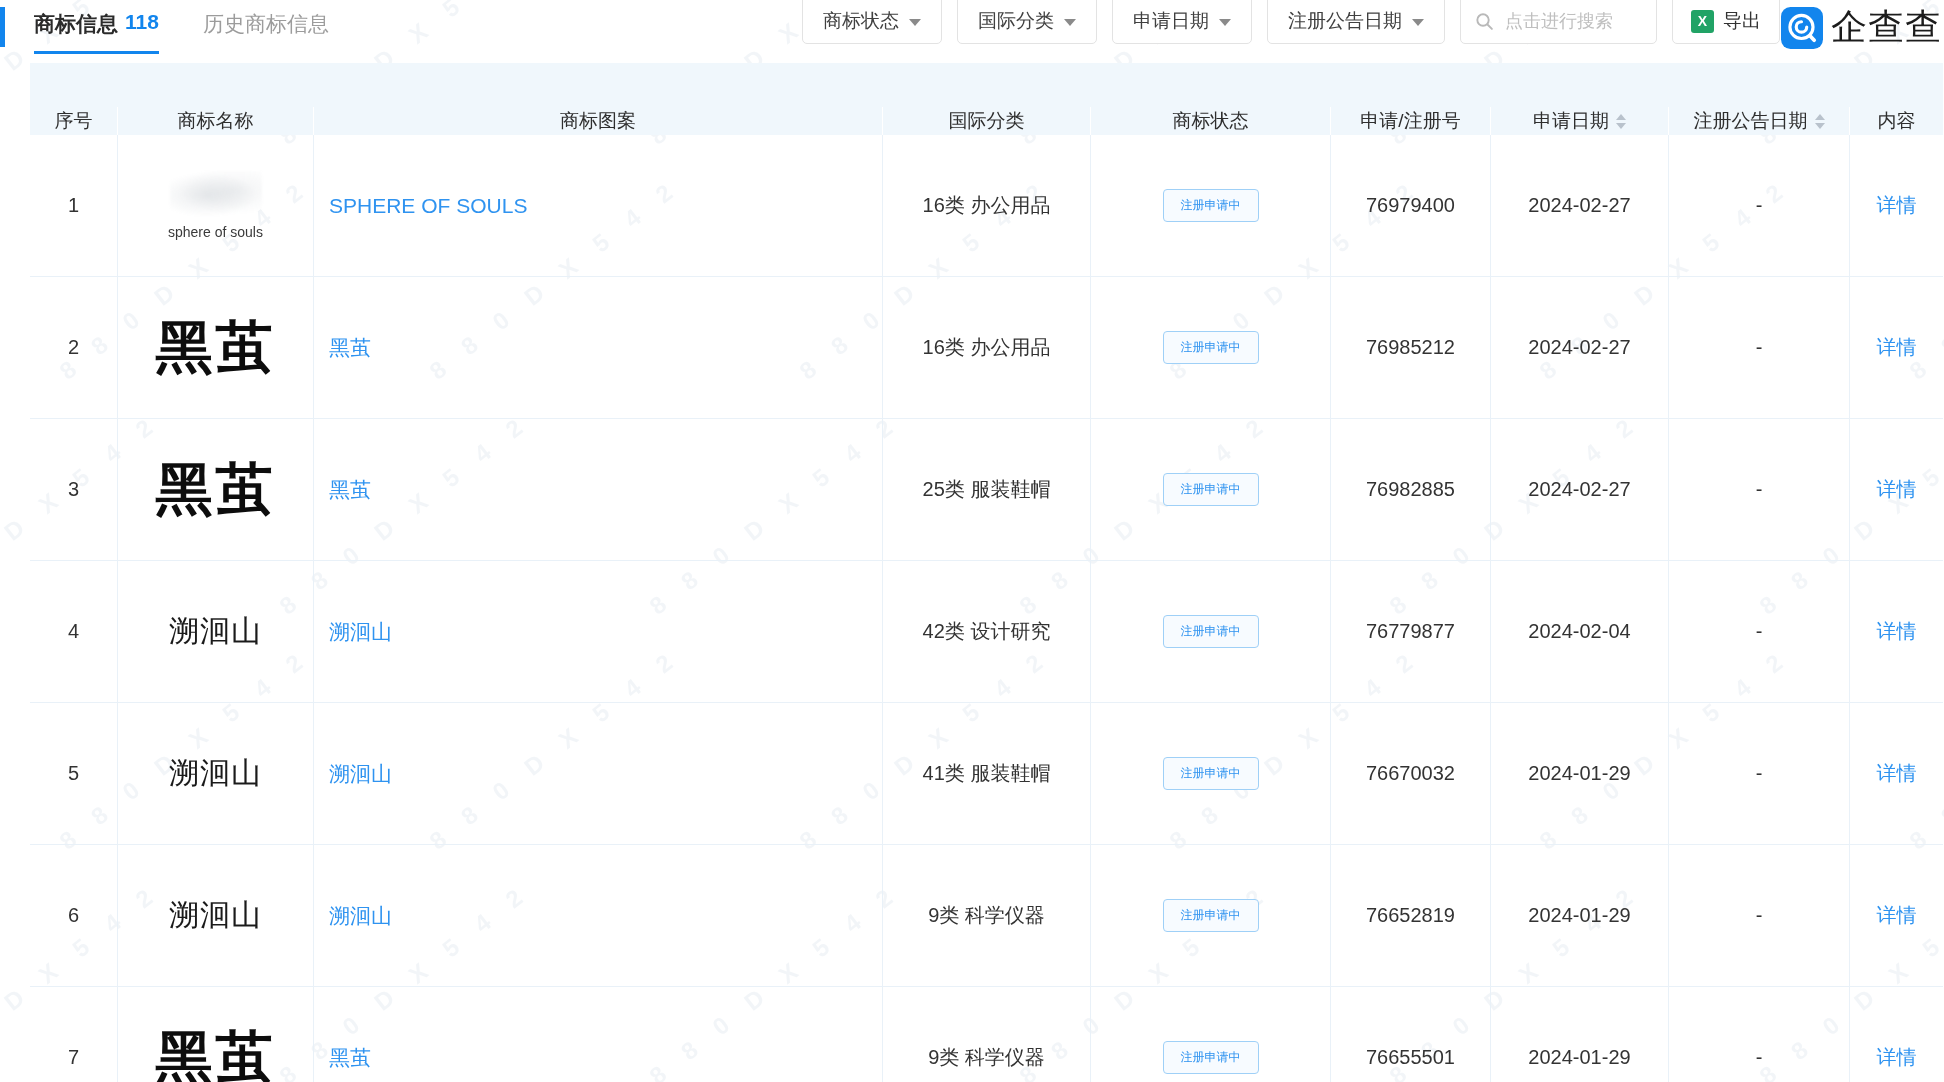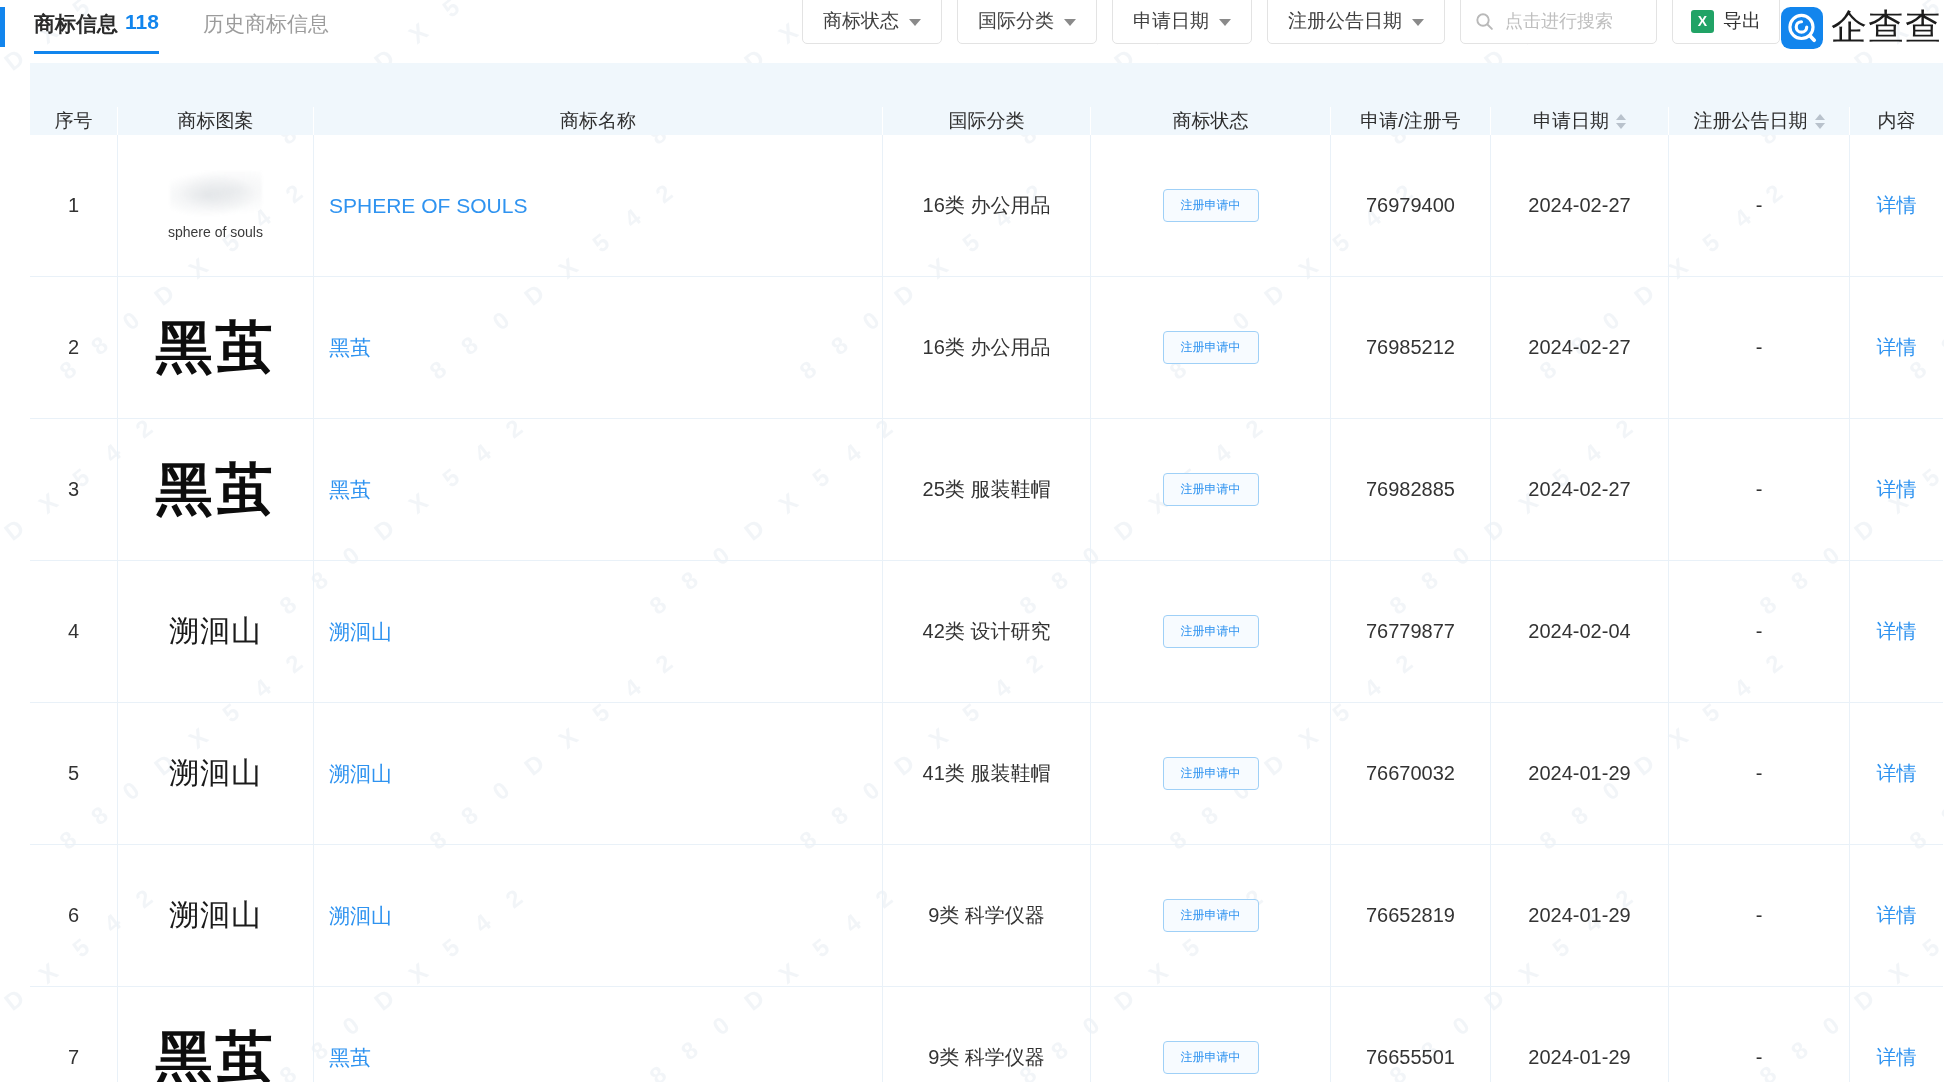--- a/index.html
+++ b/index.html
@@ -157,24 +157,24 @@
       <span class="brand-text">企查查</span>
     </div>
   </div>
 
   <div class="table">
     <div class="grid-row thead">
         <div class="th">
           <span>序号</span>
         </div>
         <div class="th">
+          <span>商标名称</span>
+        </div>
+        <div class="th">
           <span>商标图案</span>
-        </div>
-        <div class="th">
-          <span>商标名称</span>
         </div>
         <div class="th">
           <span>国际分类</span>
         </div>
         <div class="th">
           <span>商标状态</span>
         </div>
         <div class="th">
           <span>申请/注册号</span>
         </div>

